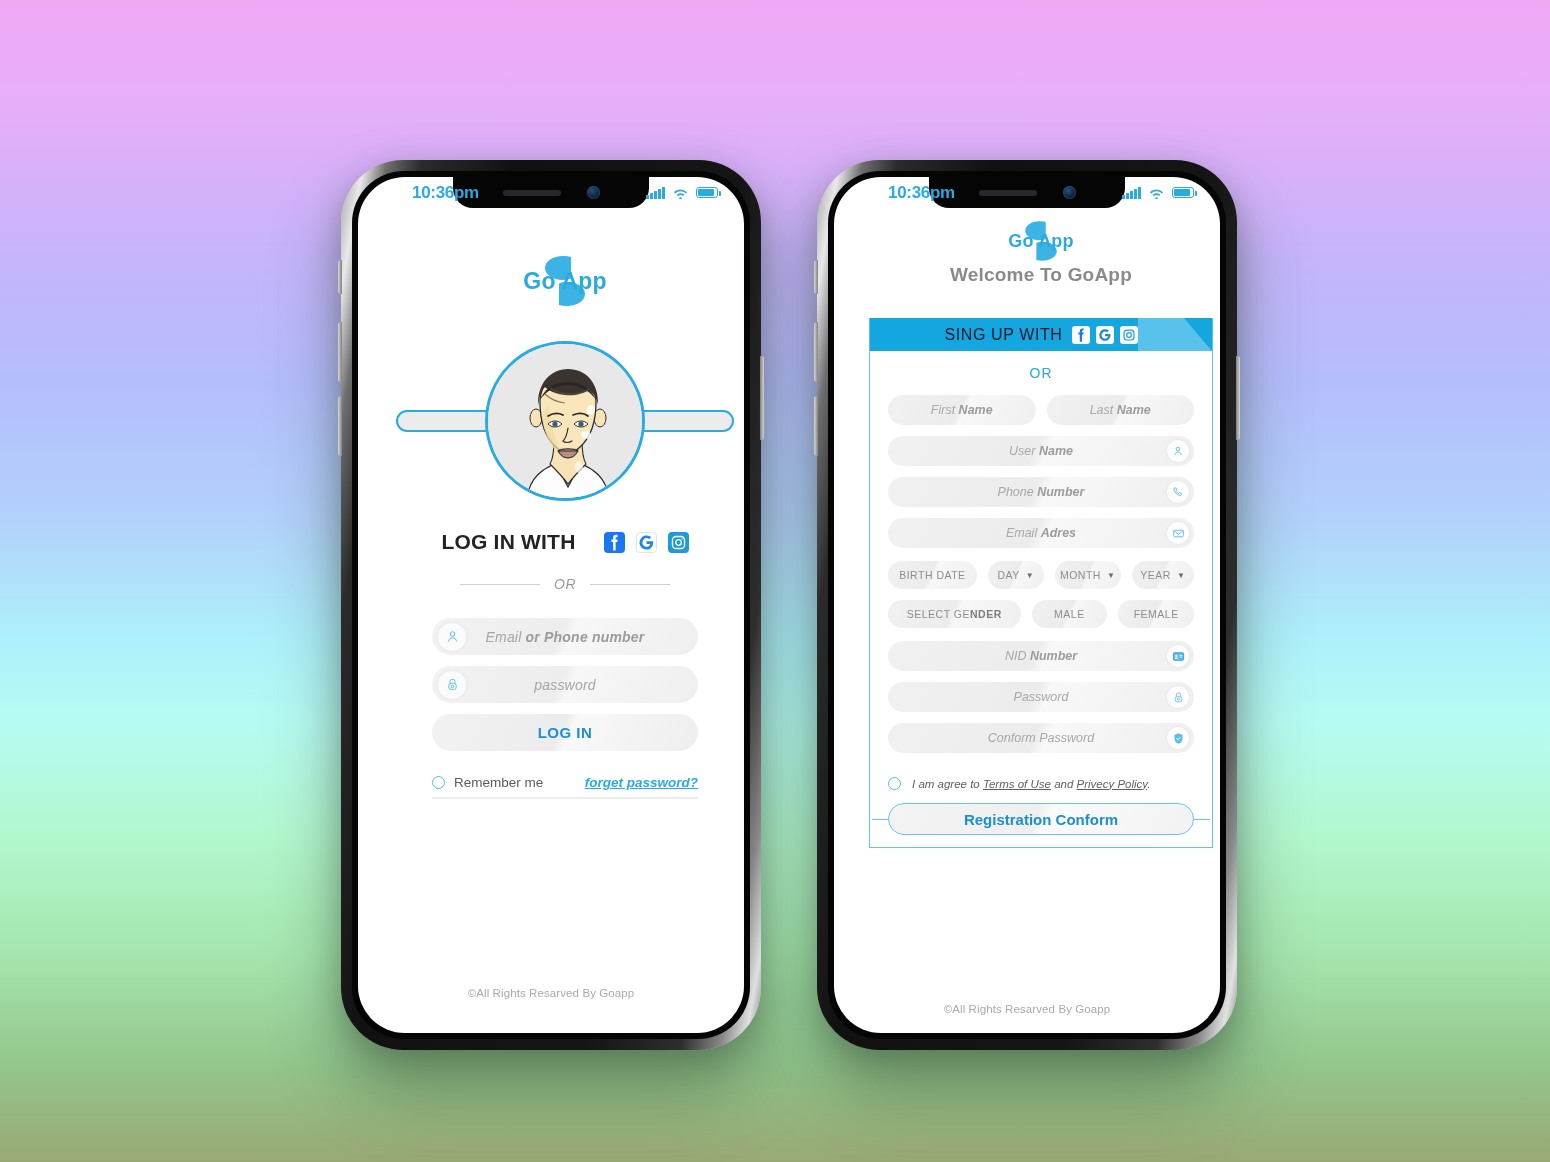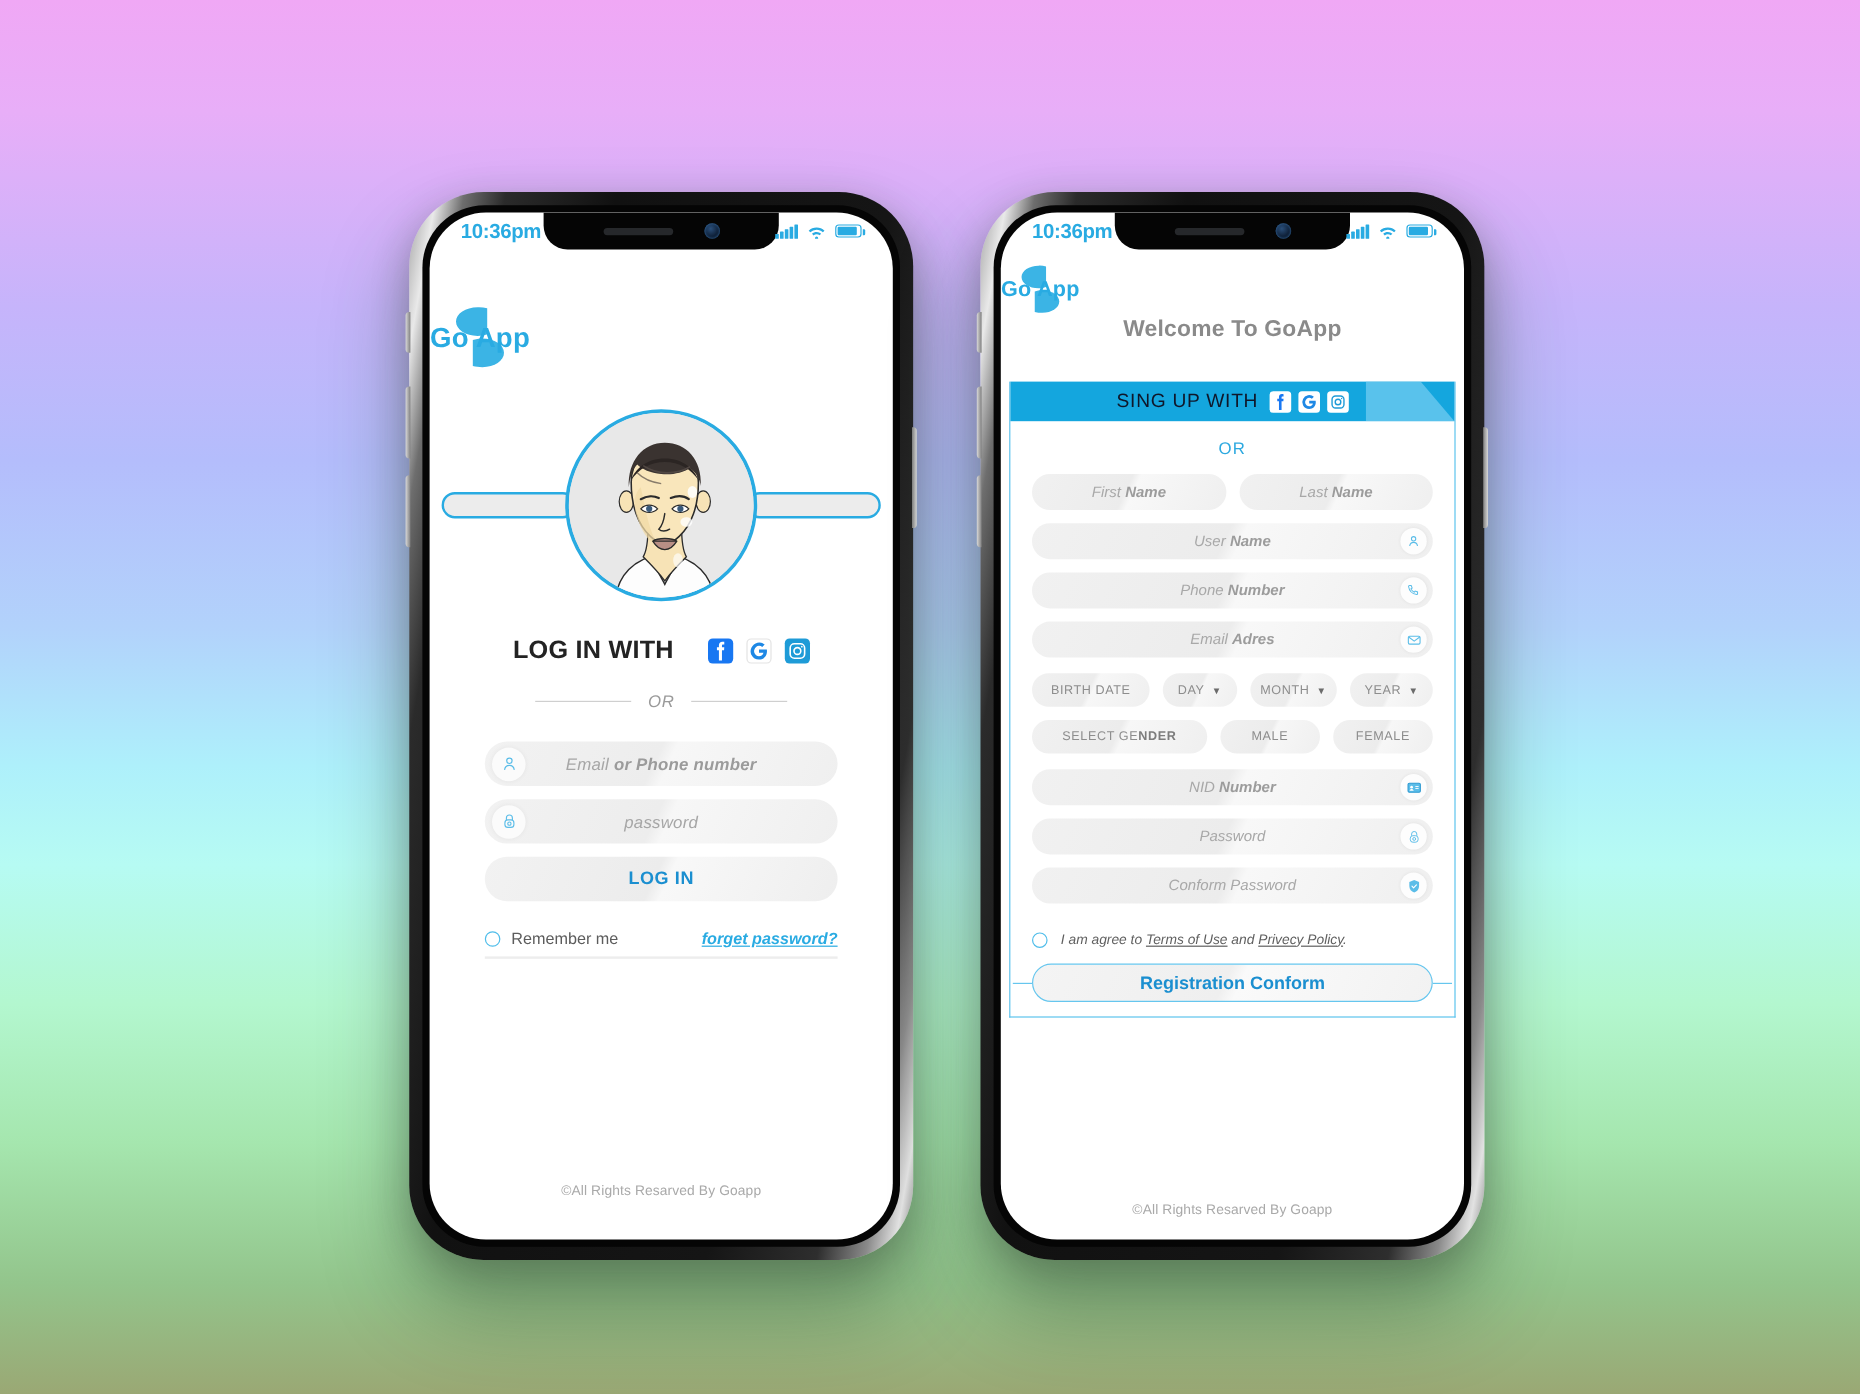--- a/index.html
+++ b/index.html
@@ -36,20 +36,21 @@
     border-radius: 52px;
     background: #050505;
     padding: 6px;
   }
   .screen {
     position: relative;
     width: 100%; height: 100%;
     border-radius: 47px;
     background: #ffffff;
     overflow: hidden;
+    padding-left: 28px;
   }
   .notch {
     position: absolute;
     top: 0; left: 50%; transform: translateX(-50%);
     width: 196px; height: 31px;
     background: #050505;
     border-bottom-left-radius: 20px;
     border-bottom-right-radius: 20px;
     z-index: 8;
     display: flex; align-items: center; justify-content: center; gap: 26px;
@@ -78,21 +79,21 @@
   .st-icons { display: flex; align-items: center; gap: 7px; }
   .sig { display: flex; align-items: flex-end; gap: 1.5px; height: 12px; }
   .sig i { width: 2.6px; background: #29ABE2; border-radius: .5px; display:block; }
   .sig i:nth-child(1){height:4px}.sig i:nth-child(2){height:6px}
   .sig i:nth-child(3){height:8px}.sig i:nth-child(4){height:10px}.sig i:nth-child(5){height:12px}
   .batt { width: 22px; height: 11px; border: 1.8px solid #29ABE2; border-radius: 3px; position: relative; }
   .batt::before{content:"";position:absolute;left:1.2px;top:1.2px;bottom:1.2px;right:3px;background:#29ABE2;border-radius:1px;}
   .batt::after{content:"";position:absolute;right:-4px;top:3px;width:2px;height:5px;background:#29ABE2;border-radius:0 1px 1px 0;}
 
   
-  .logo-wrap { display:flex; }
+  .logo-wrap { display:flex; justify-content:center; }
   .logo { position: relative; }
   .logo-txt { font-weight: 800; color: #29ABE2; letter-spacing: .2px; position: relative; z-index: 3;}
 
   
   .avatar-row { position: relative; display:flex; align-items:center; justify-content:center; }
   .bar {
     position: absolute; height: 22px; width: 112px;
     background: #ececec; border: 2.5px solid #29ABE2; border-radius: 11px;
   }
   .bar.l { left: 10px; } .bar.r { right: 10px; }

